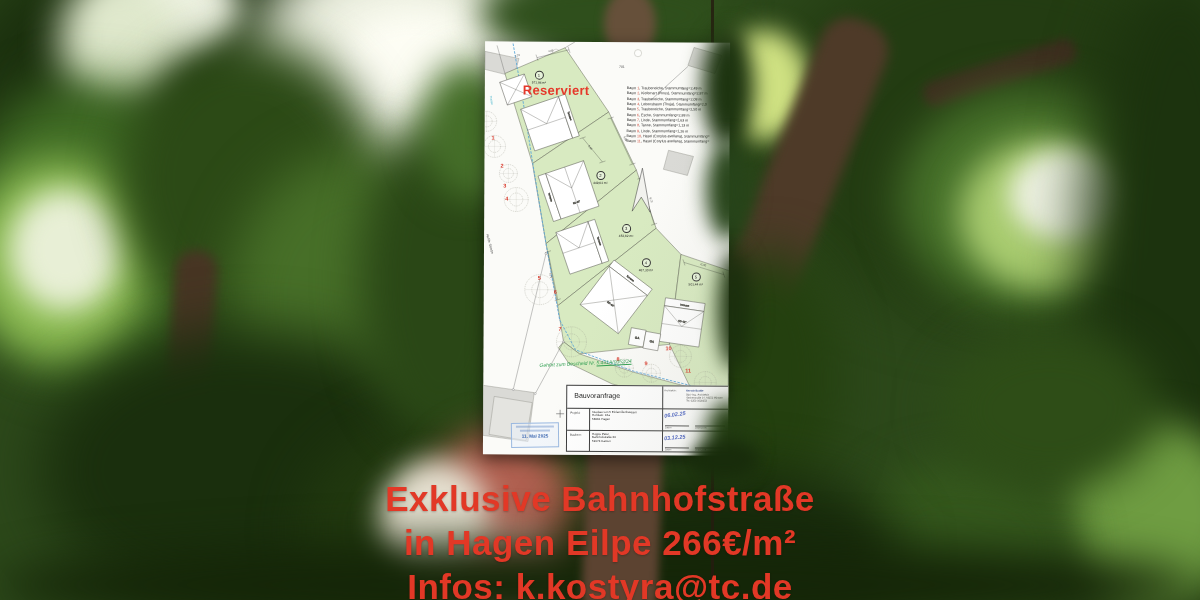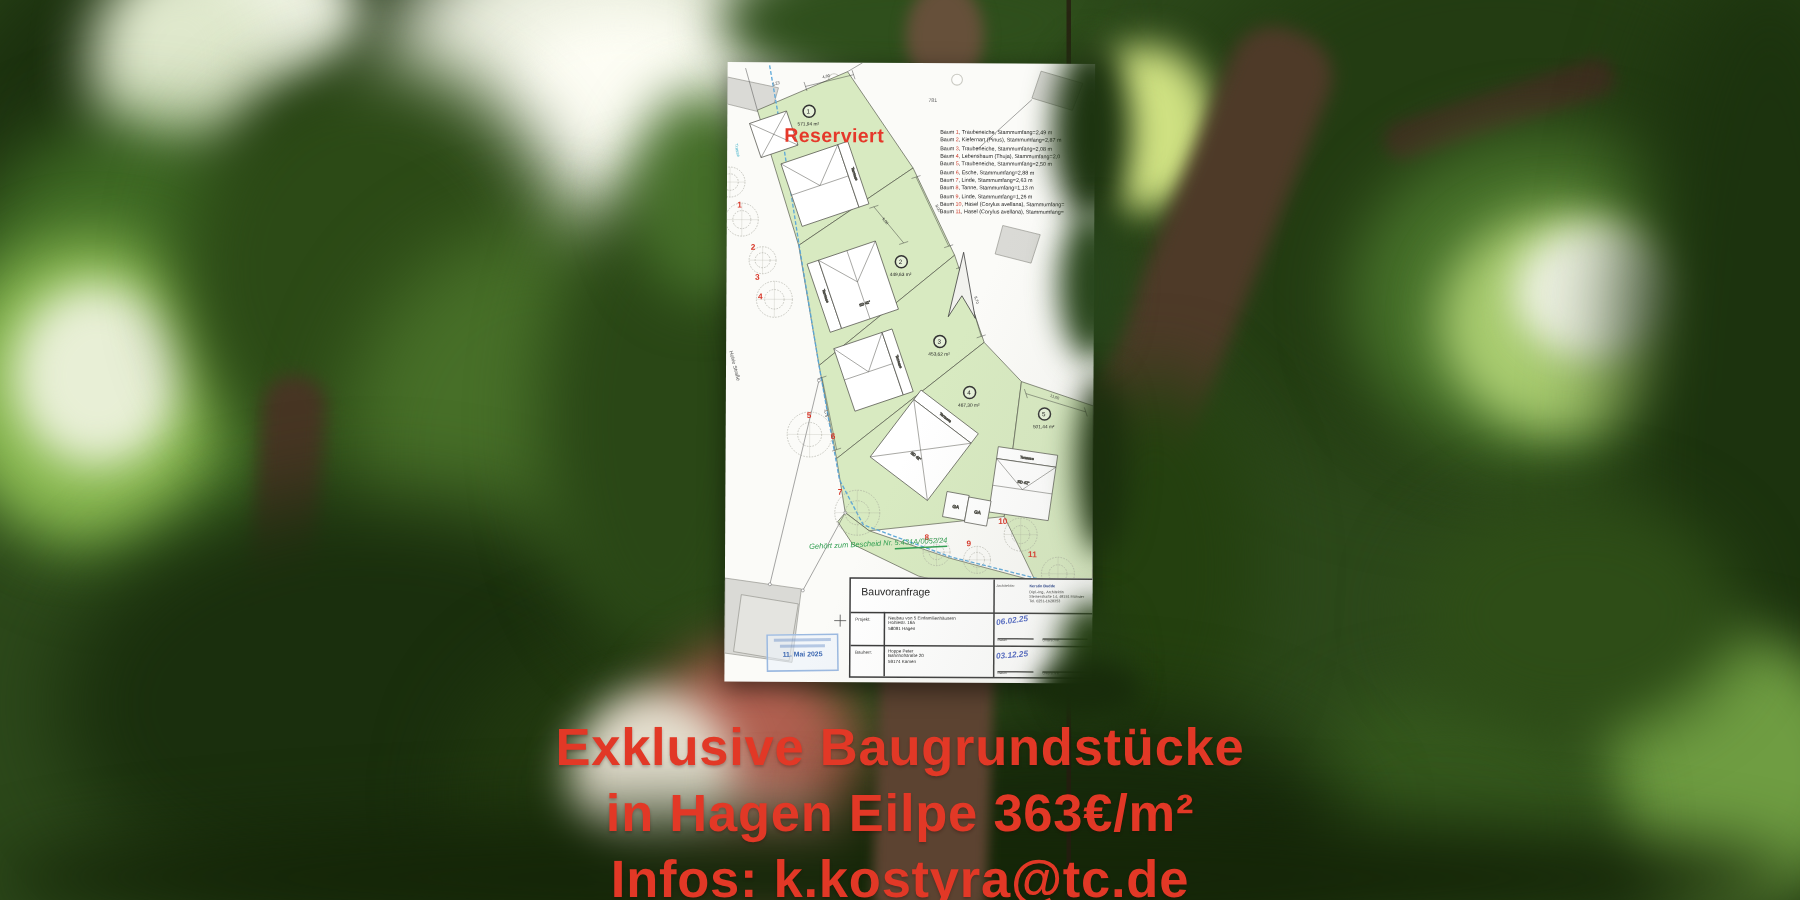--- a/index.html
+++ b/index.html
@@ -355,18 +355,18 @@
     </div>
   </div>
 
   <i class="blob front" style="left:702px;top:28px;width:52px;height:120px;background:#1d3410;filter:blur(10px);"></i>
   <i class="blob front" style="left:706px;top:140px;width:44px;height:100px;background:#27441a;filter:blur(10px);"></i>
   <i class="blob front" style="left:718px;top:250px;width:34px;height:120px;background:#1a2f0d;filter:blur(10px);"></i>
   <i class="blob front" style="left:705px;top:400px;width:48px;height:80px;background:#223c11;filter:blur(10px);"></i>
   <i class="blob front" style="left:690px;top:440px;width:70px;height:40px;background:#182c0b;filter:blur(8px);"></i>
 
   <div class="ad" style="color: rgb(226, 56, 38);">
-    <div style="color:#e23826;">Exklusive Baugrundstücke</div>
-    <div style="color:#e23826;">in Hagen Eilpe 363€/m²</div>
+    <div style="color:#e23826;">Exklusive Bahnhofstraße</div>
+    <div style="color:#e23826;">in Hagen Eilpe 266€/m²</div>
     <div style="color:#e23826;">Infos: k.kostyra@tc.de</div>
   </div>
 
 </div>
 
 </body></html>

